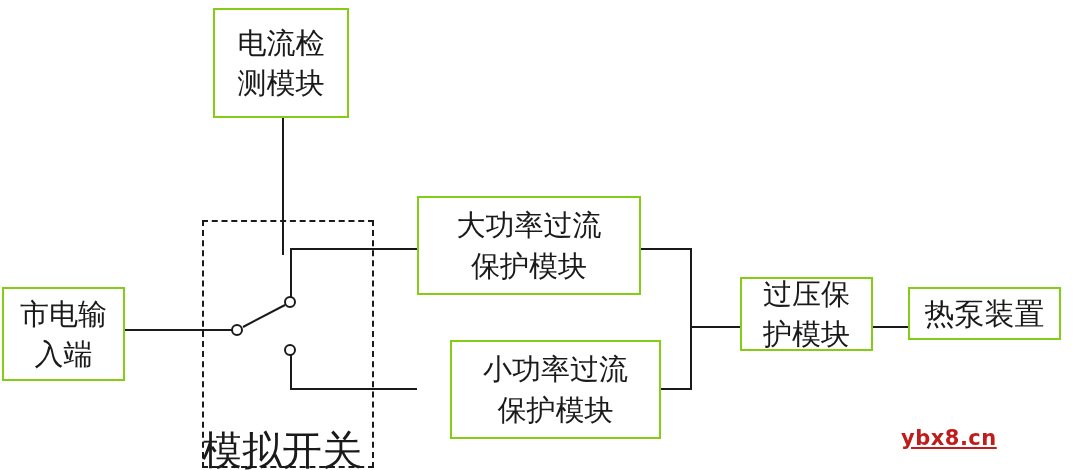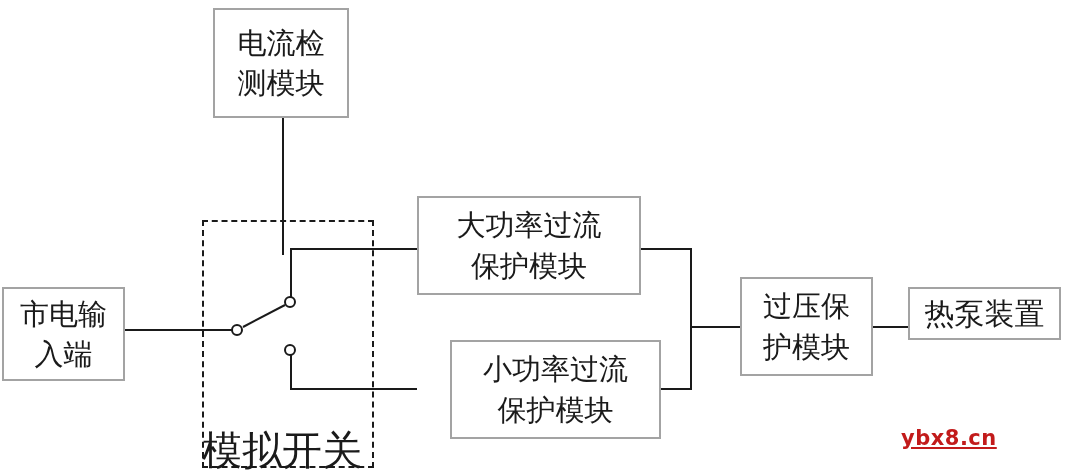--- a/index.html
+++ b/index.html
@@ -7,21 +7,21 @@
     position: relative;
     width: 1080px;
     height: 470px;
     background: #ffffff;
     overflow: hidden;
     font-family: "DejaVu Sans", sans-serif;
     color: #1a1a1a;
   }
   .box {
     position: absolute;
-    border: 2px solid #a3a3a3;
+    border: 2px solid #84cc16;
     background: #ffffff;
     display: flex;
     align-items: center;
     justify-content: center;
     text-align: center;
     font-size: 29px;
     line-height: 1.38;
     white-space: pre-line;
     box-sizing: border-box;
   }
@@ -46,21 +46,21 @@
     color: #c21b1b;
     text-decoration: underline;
   }
   svg { position: absolute; overflow: visible; }
 
   
   #b-current   { left: 213px; top: 8px;   width: 136px; height: 110px; }
   #b-mains     { left: 2px;   top: 287px; width: 123px; height: 94px;  }
   #b-high      { left: 417px; top: 196px; width: 224px; height: 99px;  }
   #b-low       { left: 417px; top: 340px; width: 211px; height: 99px; margin-left: 33px;  }
-  #b-ovp       { left: 740px; top: 277px; width: 133px; height: 99px;  }
+  #b-ovp       { left: 740px; top: 277px; width: 133px; height: 74px;  }
   #b-pump      { left: 908px; top: 287px; width: 153px; height: 53px; font-size: 30px; }
   #b-switchbox { left: 202px; top: 220px; width: 172px; height: 248px; }
   #lbl-switch  { left: 202px; top: 423px; width: 172px; }
   #wm          { left: 901px; top: 426px; }
 </style>
 </head>
 <body>
 
 <div class="canvas">
 

